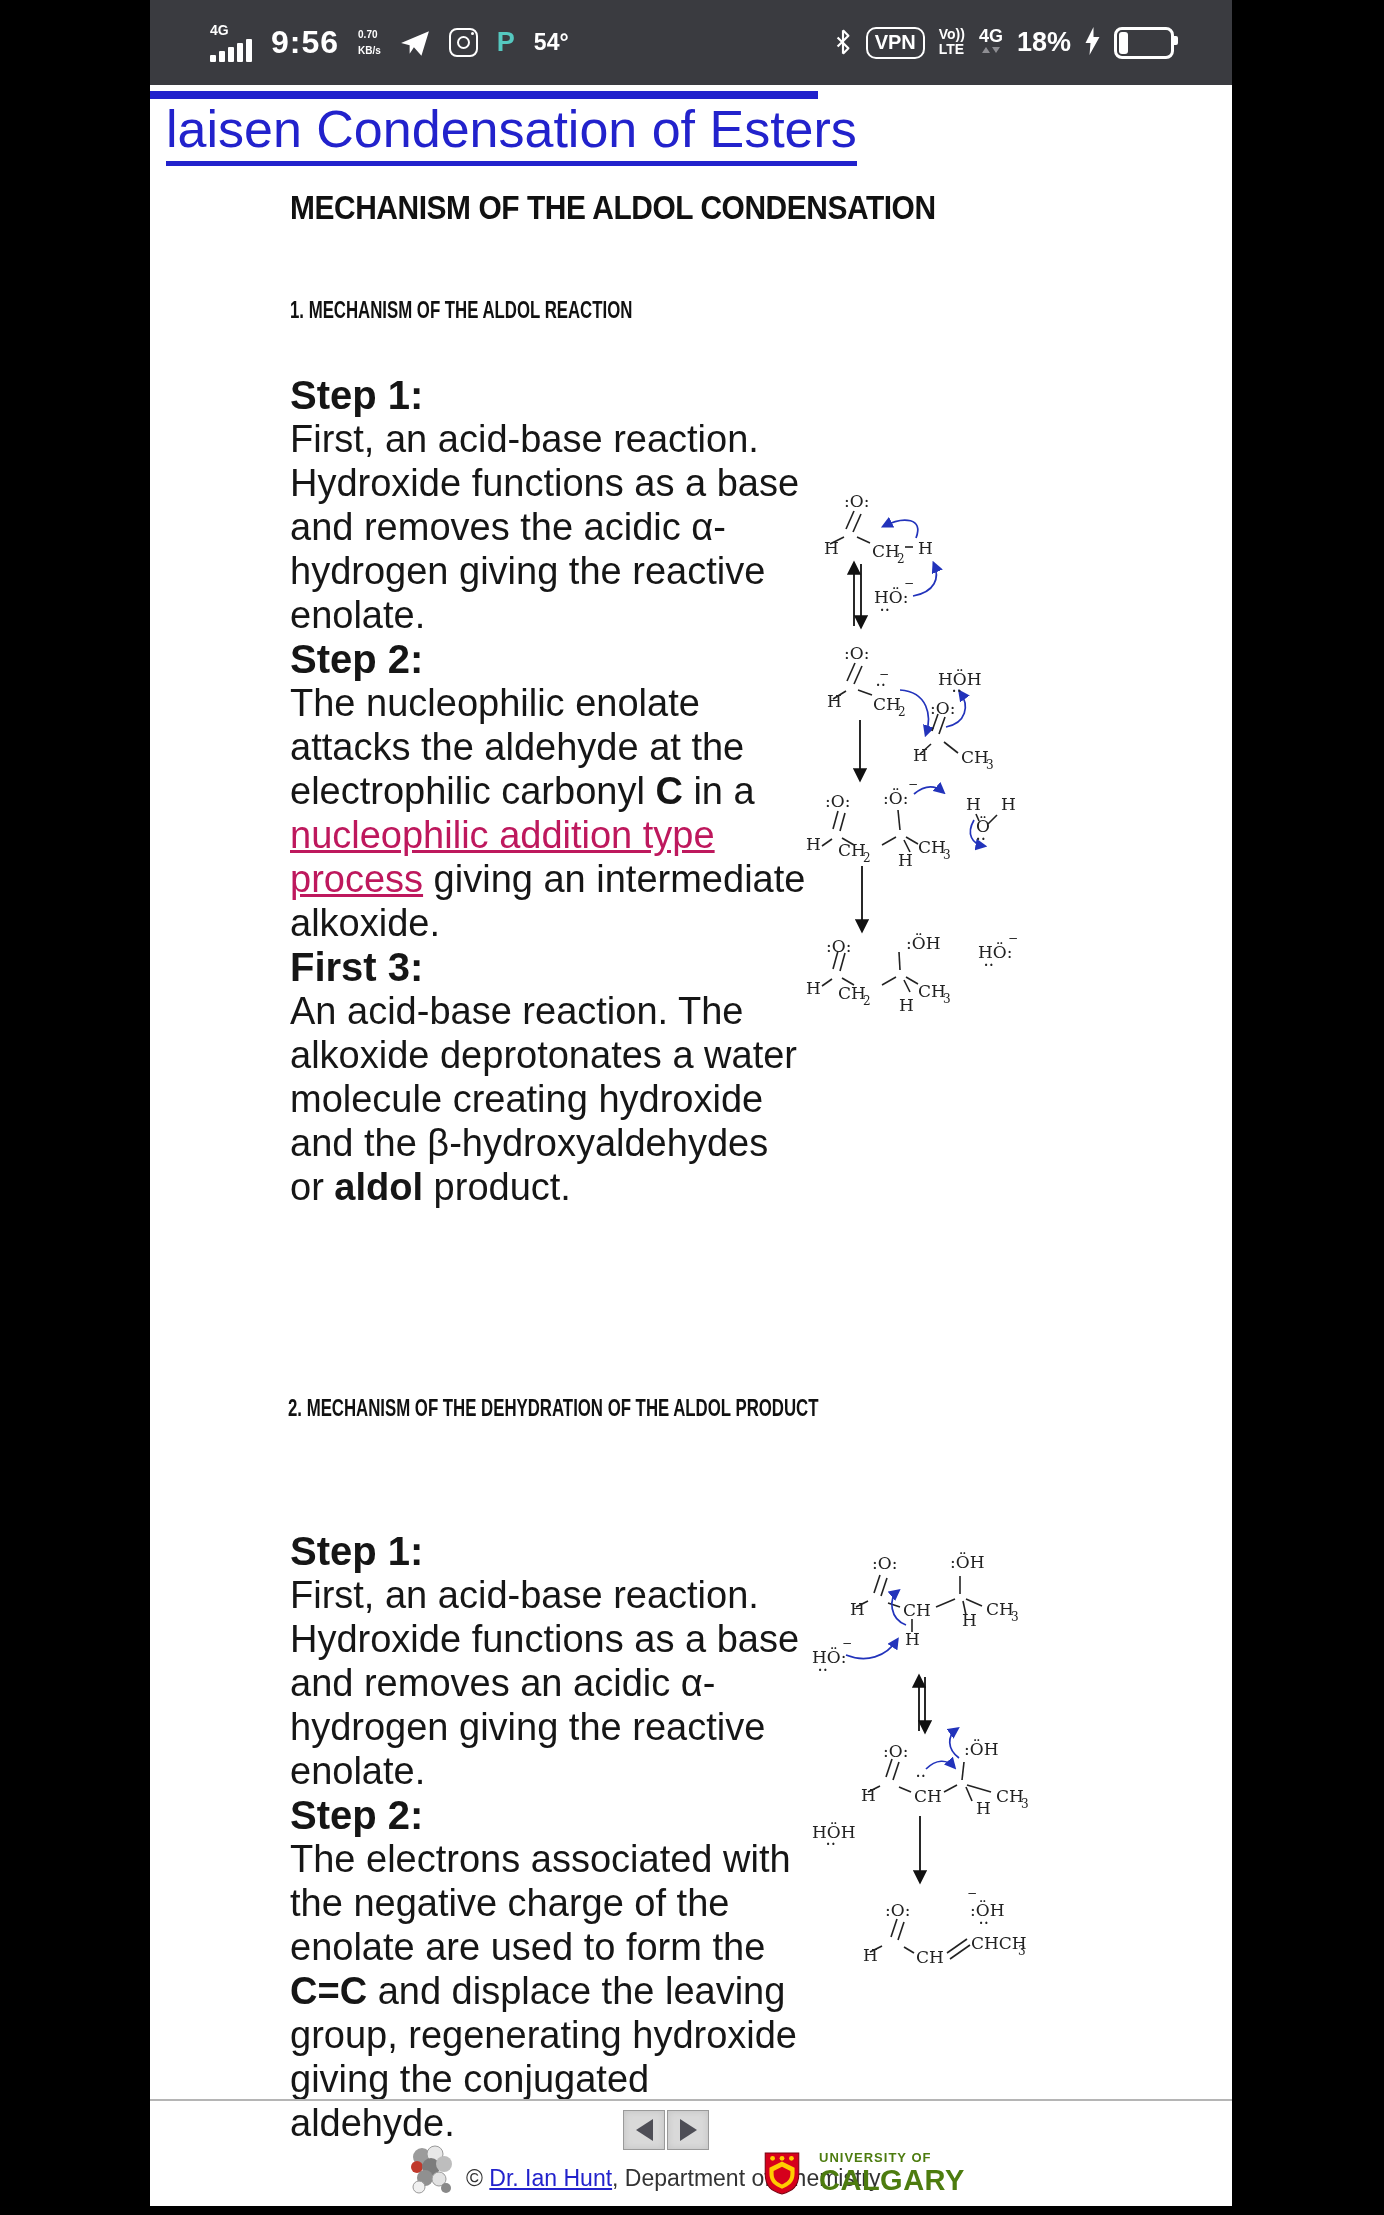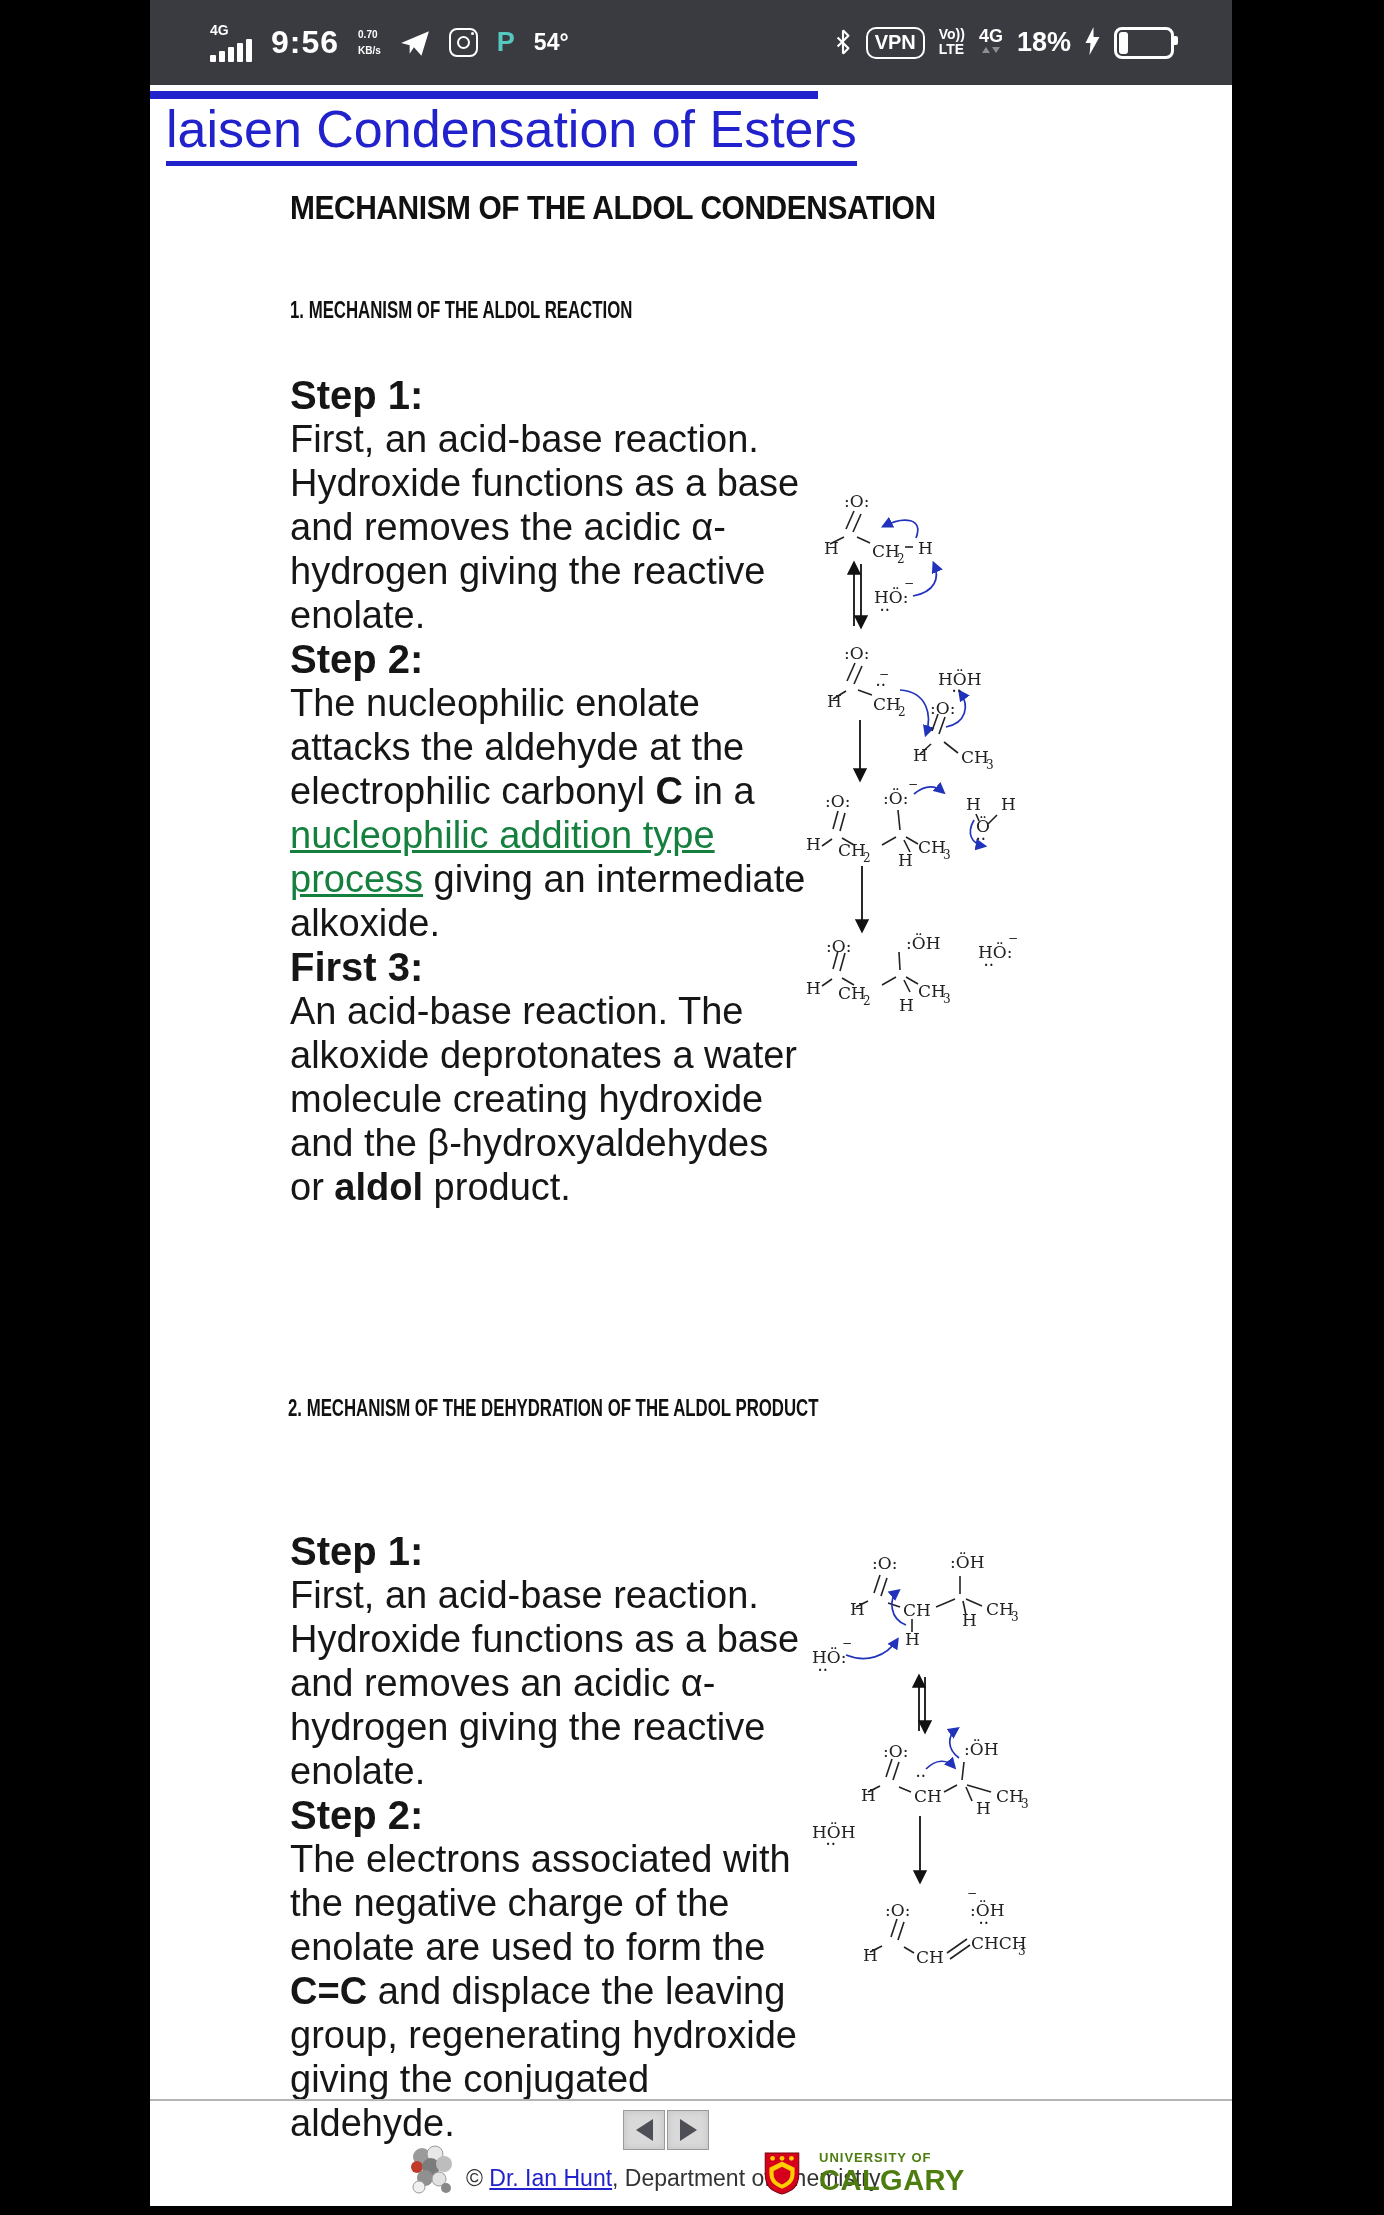--- a/index.html
+++ b/index.html
@@ -43,21 +43,21 @@
       transform:scaleX(0.88);transform-origin:left top;white-space:nowrap;letter-spacing:-0.5px;}
   .h3{position:absolute;margin:0;font-size:23px;font-weight:700;color:#111;
       transform:scaleX(0.73);transform-origin:left top;white-space:nowrap;letter-spacing:0;}
   .s1h{left:140px;top:212px;}
   .s2h{left:138px;top:1310px;}
   .text{position:absolute;left:140px;width:520px;font-size:38px;line-height:44px;color:#161616;}
   .t1{top:288px;}
   .t2{top:1444px;}
   .step{font-weight:700;font-size:40px;}
   .text b{font-weight:700;}
-  .lnk{color:#15803d;text-decoration:underline;cursor:pointer;}
+  .lnk{color:#be185d;text-decoration:underline;cursor:pointer;}
   
   .struct{position:absolute;overflow:visible;}
   .sv1{left:630px;top:395px;}
   .sv2{left:650px;top:1460px;}
   .struct .lbl{font-family:"DejaVu Serif",serif;font-size:17px;fill:#222;}
   .struct .sm{font-size:12px;}
   .struct .dots{font-size:12px;letter-spacing:1px;font-weight:700;}
   .bond{stroke:#222;stroke-width:1.6;fill:none;}
   .rxn{stroke:#111;stroke-width:1.8;fill:none;}
   .curv{stroke:#2233bb;stroke-width:1.7;fill:none;}

